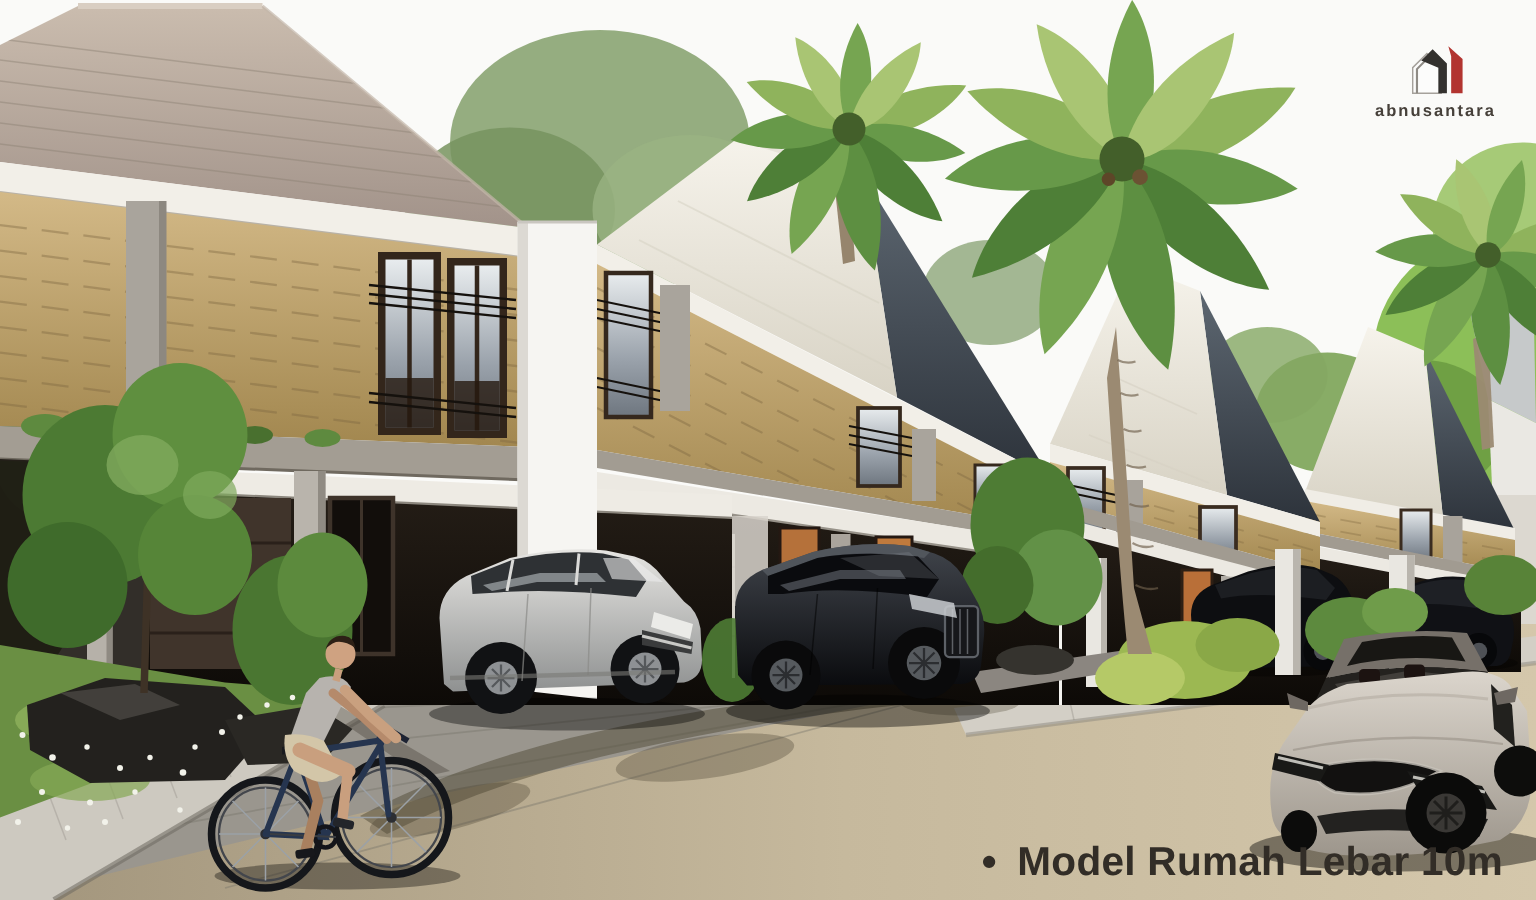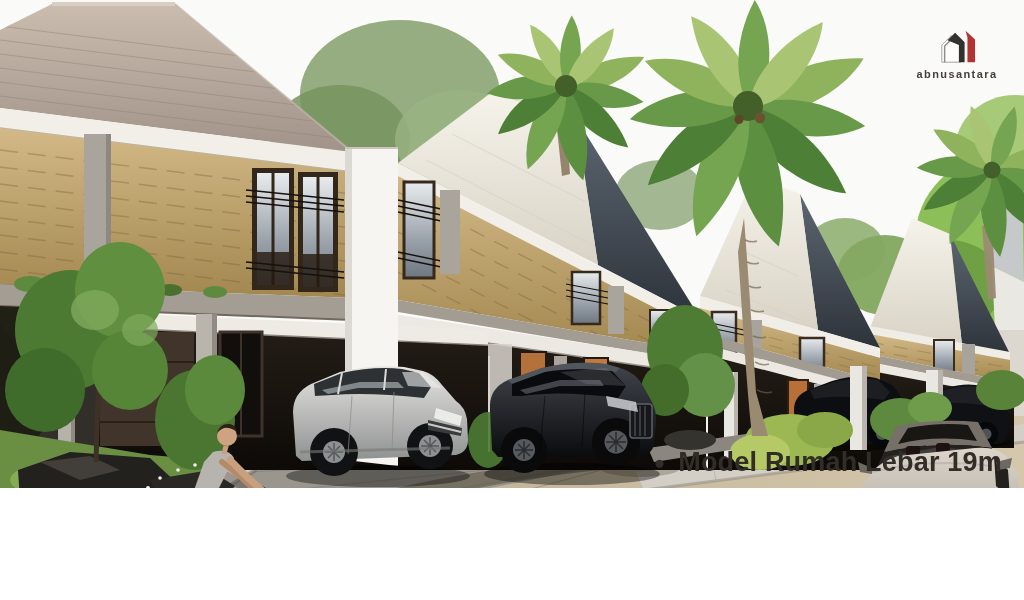--- a/index.html
+++ b/index.html
@@ -1,16 +1,16 @@
 <!DOCTYPE html>
 <html><head>
 <meta charset="utf-8">
 <style>
   html,body{margin:0;padding:0;background:#ffffff;}
-  .stage{position:relative;width:1024px;height:488px;overflow:hidden;
+  .stage{position:relative;width:1024px;height:600px;overflow:hidden;
          font-family:"Liberation Sans",sans-serif;background:#5eead4;}
   .stage svg.scene{position:absolute;left:0;top:0;}
   .logo{position:absolute;top:28px;right:24px;width:86px;display:flex;
         flex-direction:column;align-items:center;gap:2px;}
   .logo .brand{font-size:11px;font-weight:bold;letter-spacing:1.4px;
                color:#46403a;}
   .caption{position:absolute;right:22px;bottom:10px;display:flex;
            align-items:center;gap:13px;}
   .caption .bullet{font-size:19px;color:#322d27;line-height:1;}
   .caption .text{font-size:27px;font-weight:bold;color:#322d27;
@@ -482,15 +482,15 @@
     <path d="M6,36 L6,18 L16,8 L26,18 L26,36 Z" fill="#fcfcfb" stroke="#a5a19b" stroke-width="1"></path>
     <path d="M9,36 L9,19 L16,12" fill="none" stroke="#8f8b85" stroke-width="1.5"></path>
     <path d="M12,13 L20,5 L30,15 L30,36 L24,36 L24,18 Z" fill="#33312e"></path>
     <path d="M31,3 L41,12 L41,36 L33,36 L33,10 Z" fill="#b23430"></path>
   </svg>
   <span class="brand">abnusantara</span>
 </div>
 
 <div class="caption">
   <span class="bullet">●</span>
-  <span class="text">Model Rumah Lebar 19m</span>
+  <span class="text">Model Rumah Lebar 10m</span>
 </div>
 </div>
 
 </body></html>

